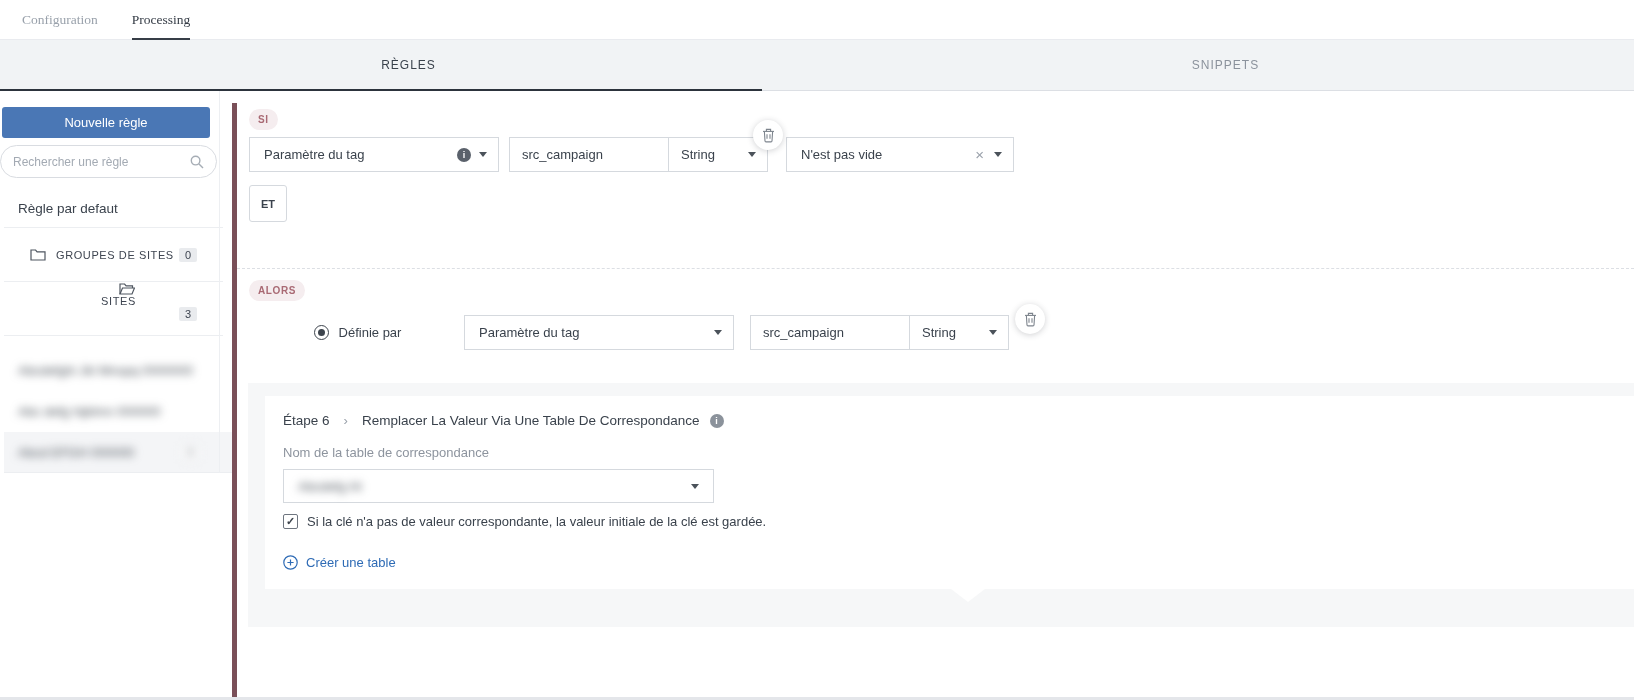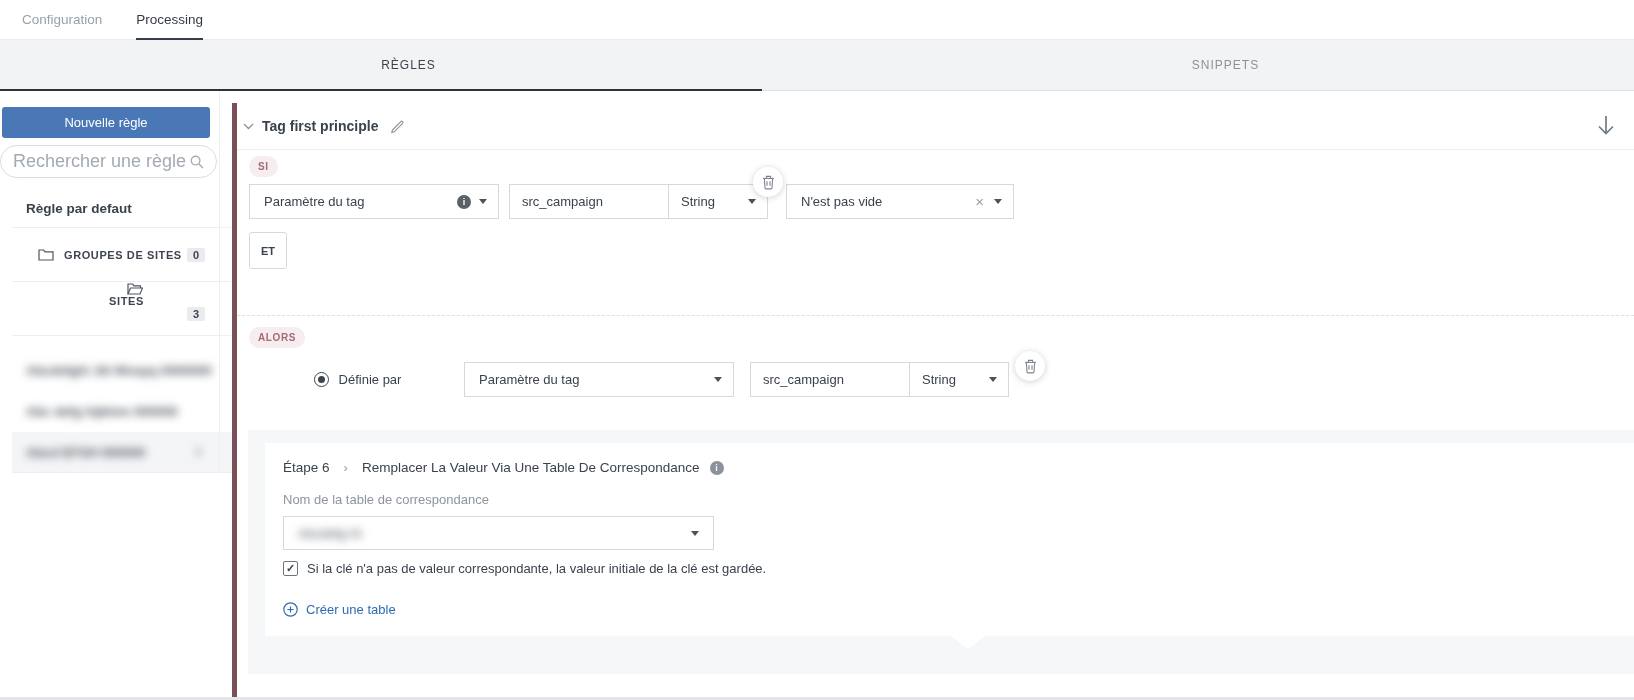--- a/index.html
+++ b/index.html
@@ -6,21 +6,21 @@
   html,body { background:#fff; }
   .canvas {
     position:relative; width:1634px; height:700px; overflow:hidden;
     font-family:"Liberation Sans", sans-serif; color:#3a424c; background:#fff;
   }
 
   
   .topbar { height:40px; background:#fff; border-bottom:1px solid #e9ebef;
             display:flex; align-items:stretch; padding-left:22px; }
   .top-tab { display:flex; align-items:center; margin-right:34px; font-size:13.5px;
-             color:#99a1ab; position:relative; cursor:pointer; }
+             color:#99a1ab; position:relative; cursor:pointer;font-family:Liberation Serif, serif; }
   .top-tab.active { color:#353c46; }
   .top-tab.active::after { content:""; position:absolute; left:0; right:0; bottom:-1px;
              height:2px; background:#363d47; }
 
   
   .sectionbar { height:51px; background:#f1f3f5; border-bottom:1px solid #dcdfe4; display:flex; }
   .section-tab { flex:1; display:flex; align-items:center; justify-content:center;
                  font-size:12px; letter-spacing:1px; color:#8b929c; position:relative; cursor:pointer; }
   .section-tab.active { color:#3a424c; }
   .section-tab.active::after { content:""; position:absolute; left:0; right:55px; bottom:-1px;
@@ -32,24 +32,24 @@
   
   .sidebar { width:232px; flex:none; position:relative; background:#fff; }
   .sidebar::after { content:""; position:absolute; left:219px; top:0; height:382px;
                     width:1px; background:#edeff2; }
   .btn-new { position:absolute; left:2px; top:16px; width:208px; height:31px;
              background:#4a77b5; color:#fff; font-size:13px; border-radius:3px;
              display:flex; align-items:center; justify-content:center; cursor:pointer; }
   .search-pill { position:absolute; left:0; top:54px; width:217px; height:33px;
              border:1px solid #d9dce1; border-radius:17px; background:#fff;
              display:flex; align-items:center; padding:0 12px; }
-  .search-pill input { border:none; outline:none; flex:1; font-size:18px; color:#3a424c;
+  .search-pill input { border:none; outline:none; flex:1; font-size:12px; color:#3a424c;
              font-family:"Liberation Sans",sans-serif; min-width:0; background:transparent; }
   .search-pill input::placeholder { color:#a3aab3; }
-  .side-row { position:absolute; left:12px; width:219px; display:flex; align-items:center;font-weight:bold; }
+  .side-row { position:absolute; left:4px; width:219px; display:flex; align-items:center; }
   .row-default { top:98px; height:39px; border-bottom:1px solid #eceef1;
                  padding-left:14px; font-size:13.5px; color:#3a424c; }
   .row-group { top:137px; height:54px; border-bottom:1px solid #eceef1; }
   .row-sites { top:191px; height:54px; border-bottom:1px solid #eceef1;flex-direction:column; }
   .row-group .g-icon, .row-sites .g-icon { margin-left:26px; display:flex; }
   .g-label { margin-left:10px; font-size:11px; letter-spacing:.6px; color:#3e4551; }
   .g-badge { margin-left:auto; margin-right:26px; background:#e9ebee; color:#3e4551;
              font-size:11px; padding:1px 6px; border-radius:2px; }
   .row-blur1 { top:259px; height:41px; padding-left:14px; }
   .row-blur2 { top:300px; height:41px; padding-left:14px; }
@@ -209,39 +209,20 @@
       </div>
       <div class="side-row row-blur3">
         <span class="blurred">Abcd EFGH 000000</span>
         <span class="blur-chip blurred">0</span>
       </div>
     </div>
 
     <div class="main">
       <div class="rule-panel">
 
-        <div class="rule-header">
-          <span class="icon-btn">
-            <svg width="11" height="7" viewBox="0 0 11 7" fill="none" stroke="#8a9199" stroke-width="1.3">
-              <path d="M1 1 L5.5 5.5 L10 1"></path>
-            </svg>
-          </span>
-          <span class="rule-title">Tag first principle</span>
-          <span class="icon-btn pencil">
-            <svg width="15" height="15" viewBox="0 0 15 15" fill="none" stroke="#8a9199" stroke-width="1.1">
-              <path d="M1.8 13.4 L2.4 11 L10.8 2.6 a1.25 1.25 0 0 1 1.8 1.8 L4.2 12.8 L1.8 13.4 Z"></path>
-            </svg>
-          </span>
-          <span class="spacer"></span>
-          <span class="icon-btn">
-            <svg width="24" height="26" viewBox="0 0 24 26" fill="none" stroke="#717a84" stroke-width="1.7">
-              <path d="M12 3 v17 M5 13.5 L12 20.5 L19 13.5"></path>
-            </svg>
-          </span>
-        </div>
 
         
         <div class="pill-badge">SI</div>
 
         <div class="cond-row">
           <div class="fbox w-field">
             <span class="lbl">Paramètre du tag</span>
             <span class="info-dot">i</span>
             <span class="caret" style="margin-left:8px"></span>
           </div>

